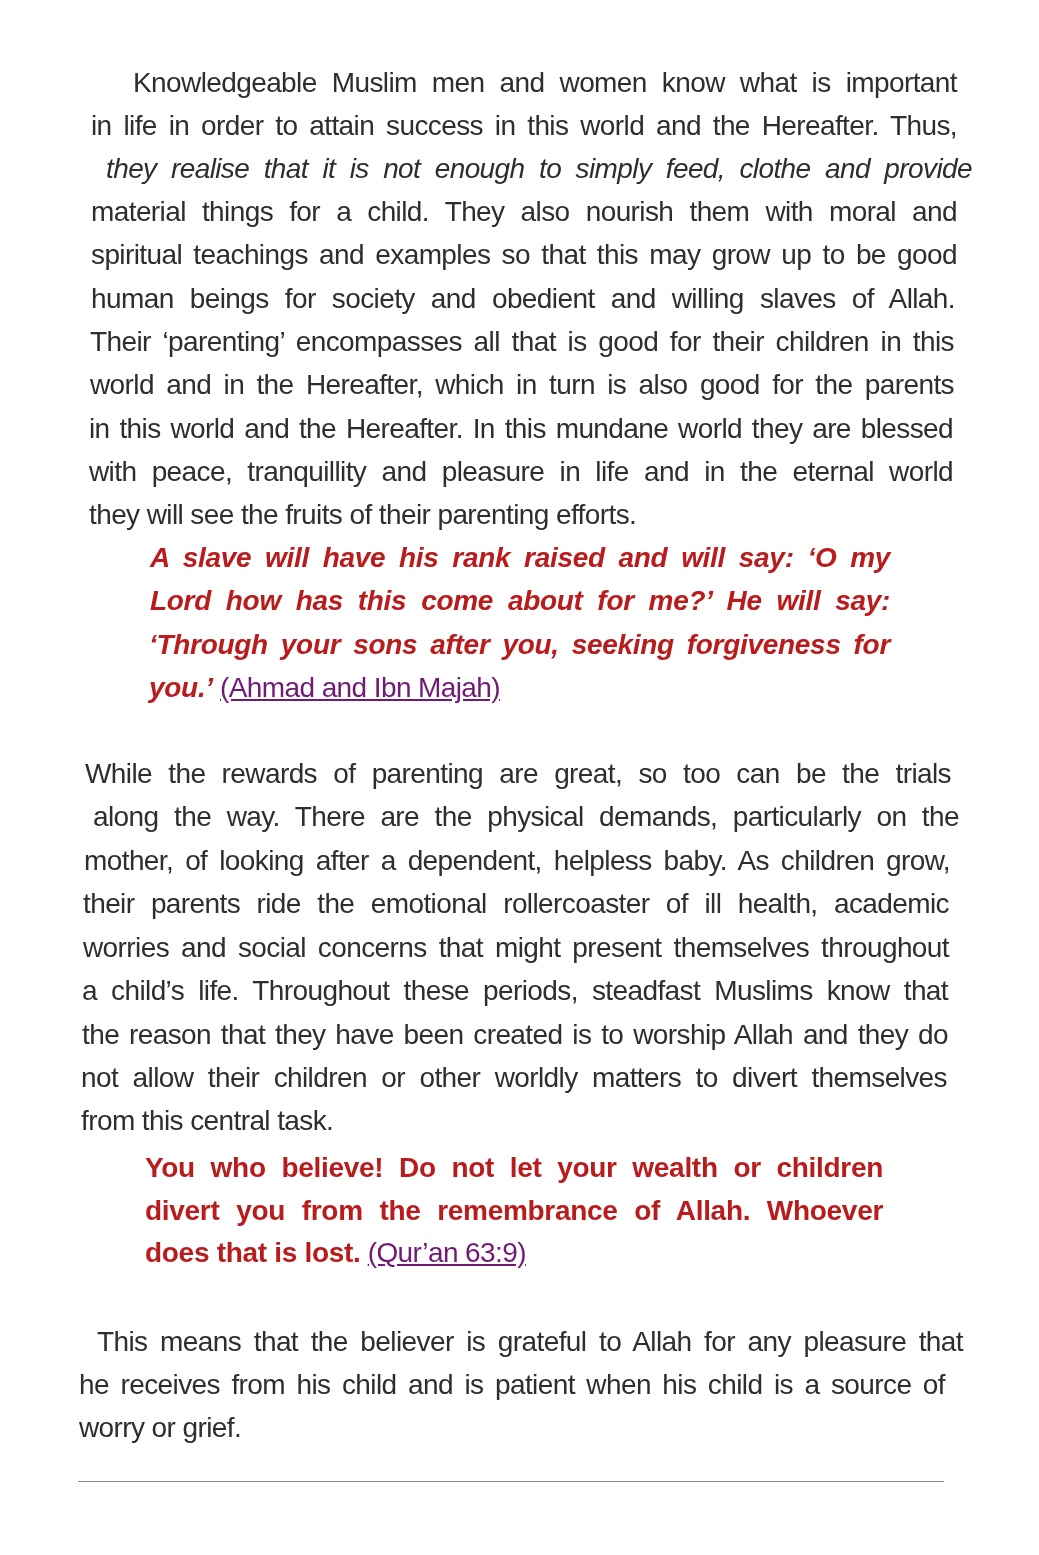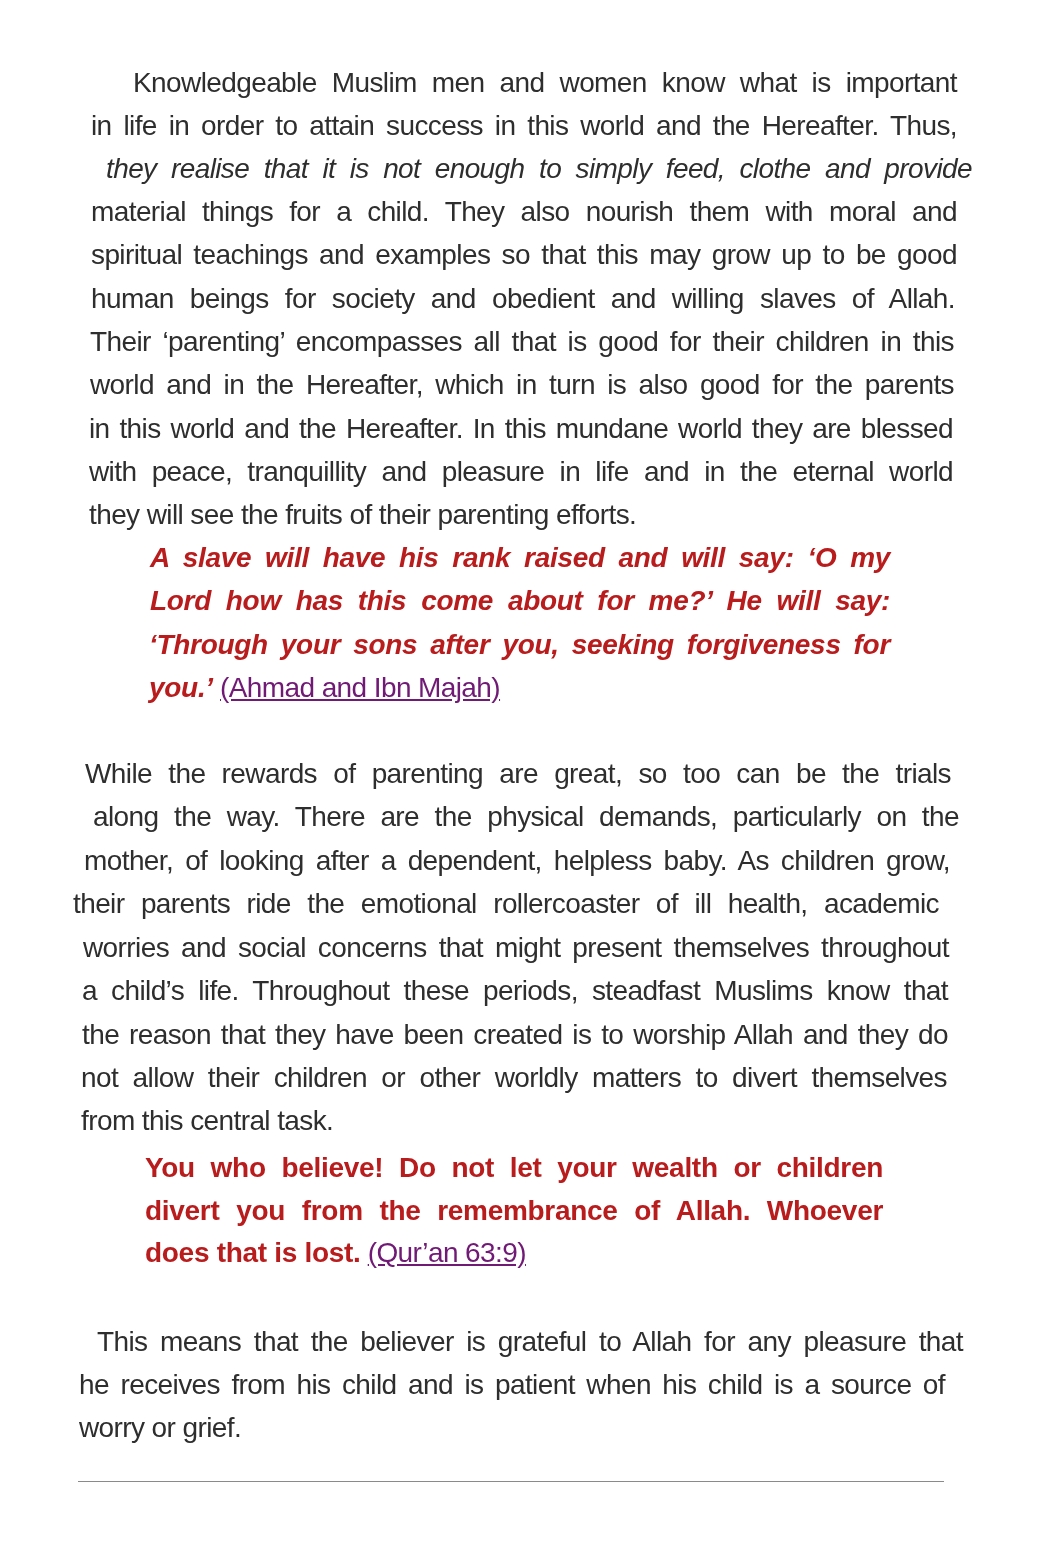--- a/index.html
+++ b/index.html
@@ -49,21 +49,21 @@
     <div class="line" style="left:149px; top:672px;">
       <span class="quote italic">you.’</span>
       <span class="cite">(Ahmad and Ibn Majah)</span>
     </div>
   </div>
 
   <div>
     <div class="line just" style="left:85px; top:758px; width:866px;">While the rewards of parenting are great, so too can be the trials</div>
     <div class="line just" style="left:84px; top:801px; width:866px;margin-left:9px;">along the way. There are the physical demands, particularly on the</div>
     <div class="line just" style="left:84px; top:845px; width:866px;">mother, of looking after a dependent, helpless baby. As children grow,</div>
-    <div class="line just" style="left:73px; top:888px; width:866px;">their parents ride the emotional rollercoaster of ill health, academic</div>
+    <div class="line just" style="left:83px; top:888px; width:866px;">their parents ride the emotional rollercoaster of ill health, academic</div>
     <div class="line just" style="left:83px; top:932px; width:866px;">worries and social concerns that might present themselves throughout</div>
     <div class="line just" style="left:82px; top:975px; width:866px;">a child’s life. Throughout these periods, steadfast Muslims know that</div>
     <div class="line just" style="left:82px; top:1019px; width:866px;">the reason that they have been created is to worship Allah and they do</div>
     <div class="line just" style="left:81px; top:1062px; width:866px;">not allow their children or other worldly matters to divert themselves</div>
     <div class="line" style="left:81px; top:1105px;">from this central task.</div>
   </div>
 
   <div>
     <div class="line quote just" style="left:145px; top:1152px; width:738px;">You who believe! Do not let your wealth or children</div>
     <div class="line quote just" style="left:145px; top:1195px; width:738px;">divert you from the remembrance of Allah. Whoever</div>

